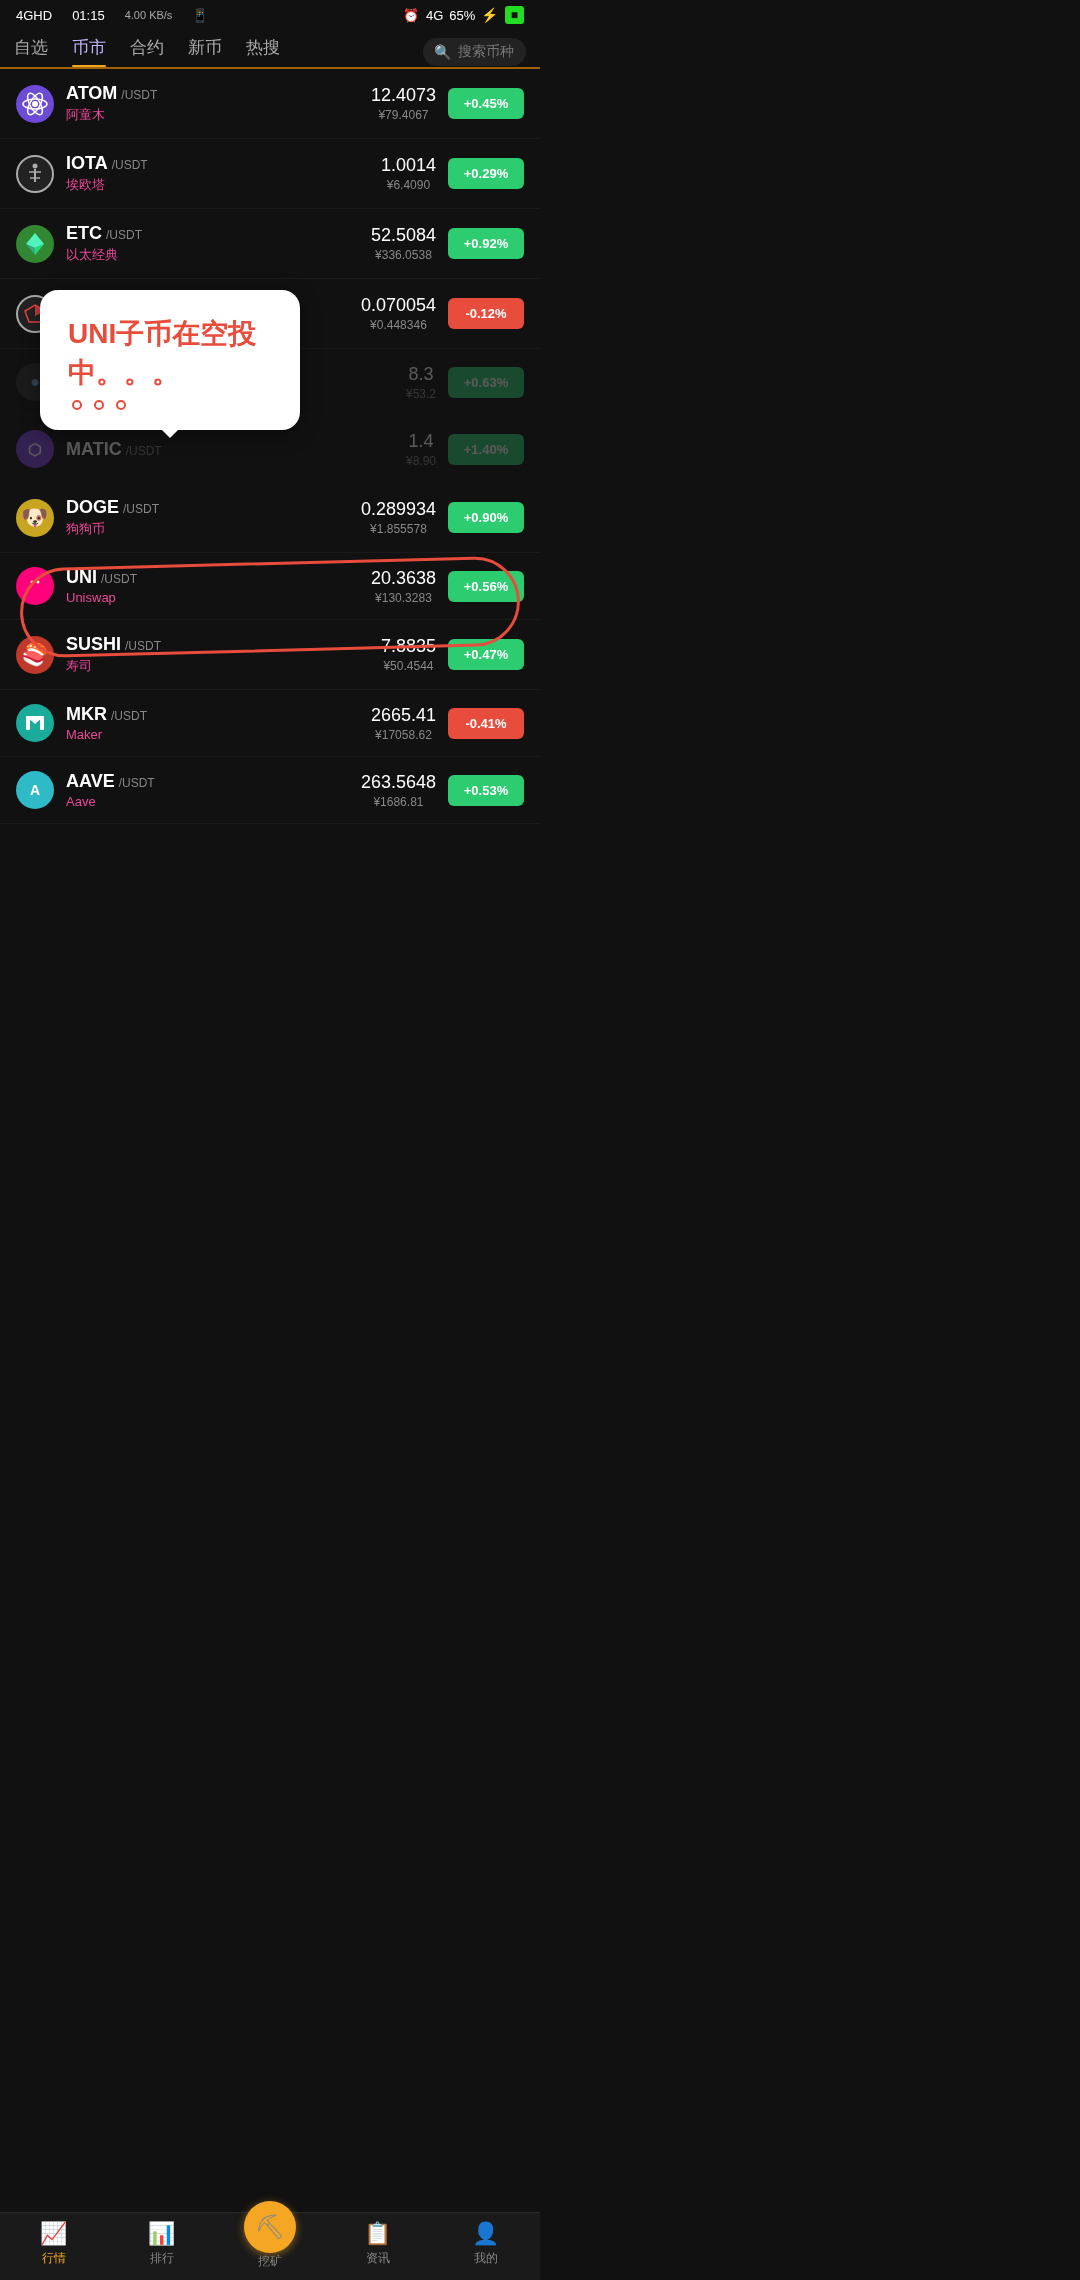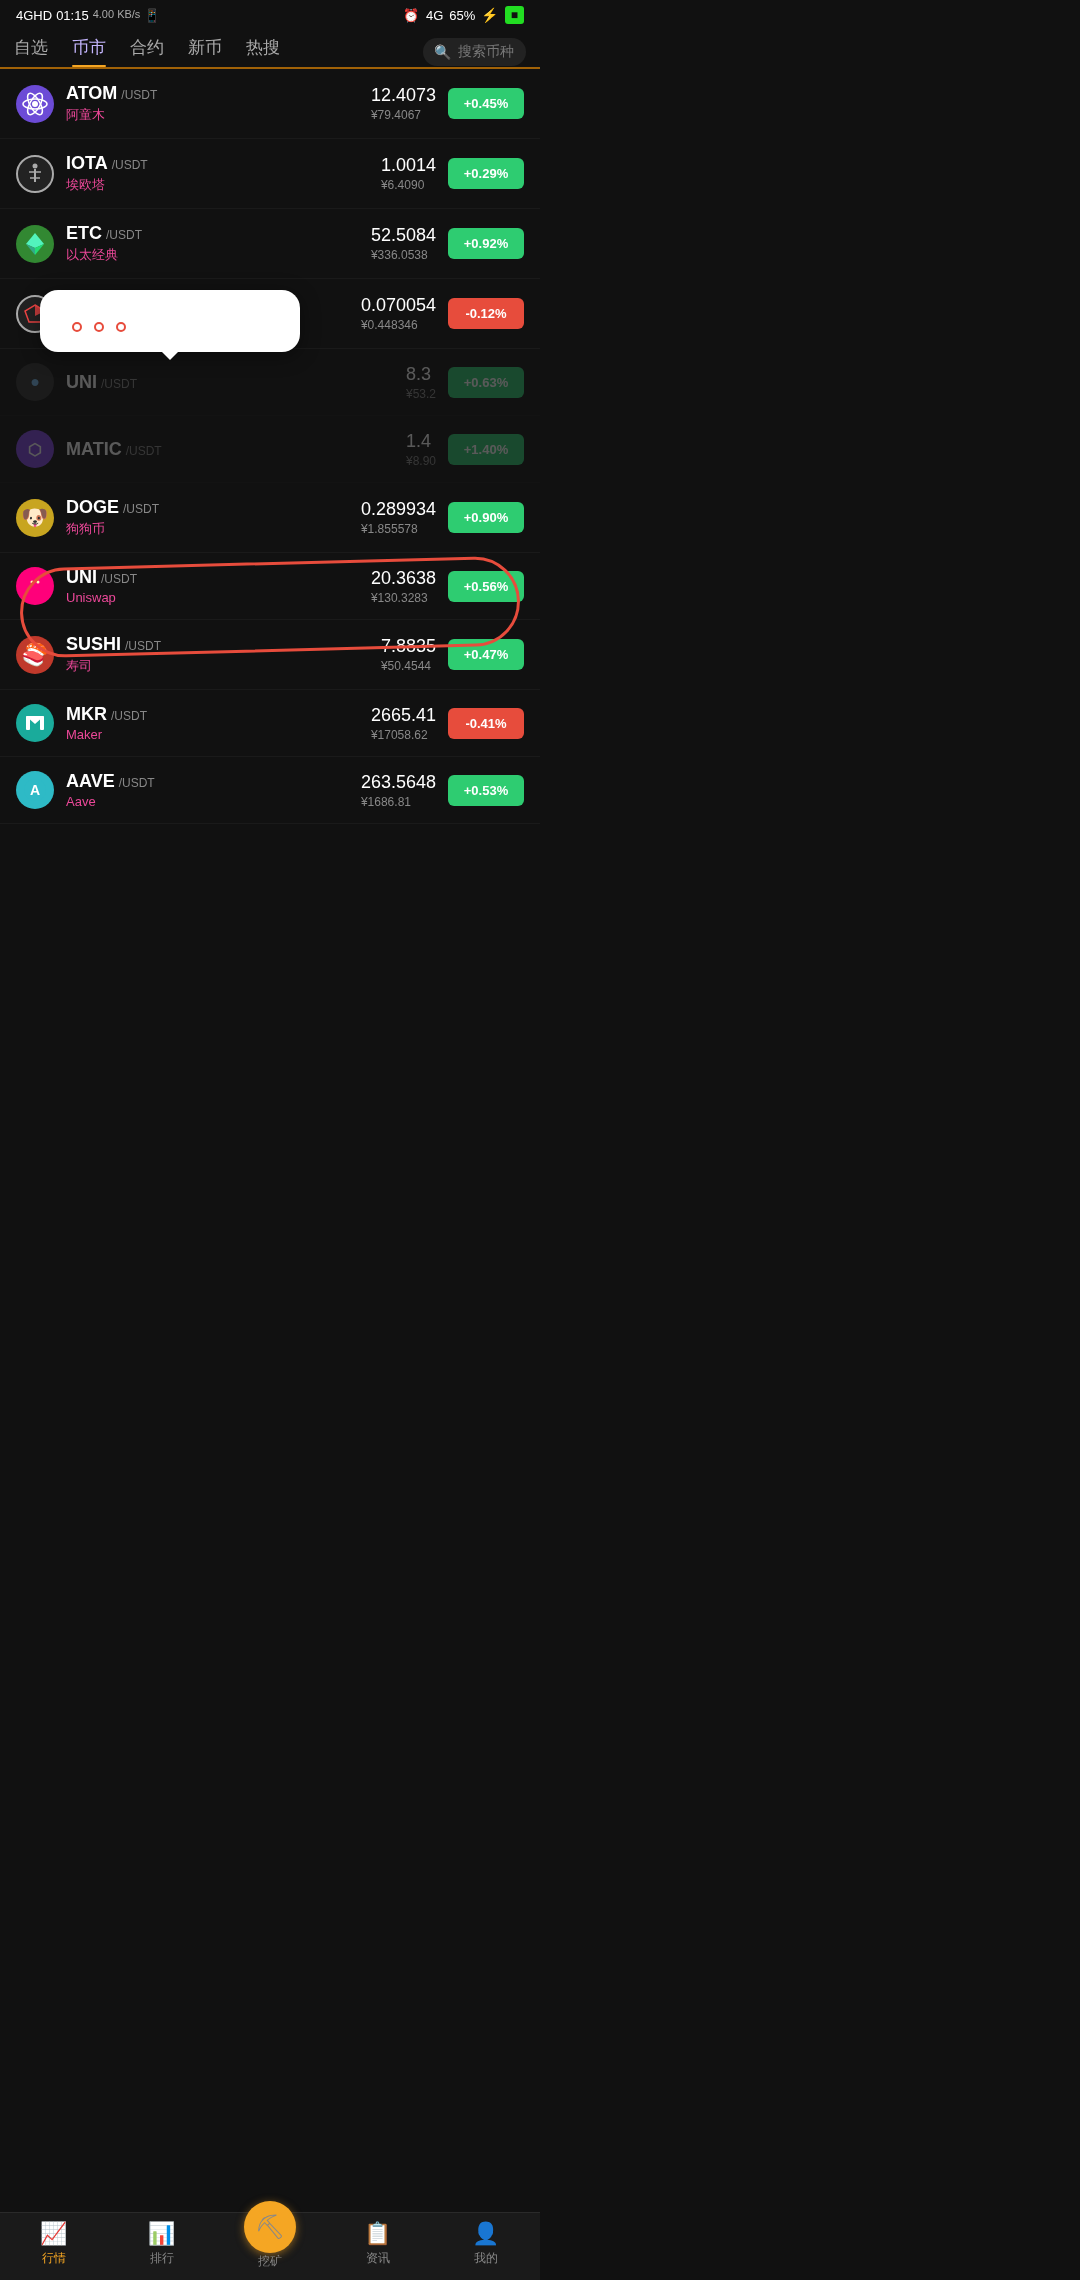--- a/index.html
+++ b/index.html
@@ -16,21 +16,21 @@
 
     
     .status-bar {
       display: flex;
       justify-content: space-between;
       align-items: center;
       padding: 6px 16px 4px;
       font-size: 13px;
       color: #fff;
     }
-    .status-left { display: flex; gap: 4px; }
+    .status-left { display: flex; align-items: center; gap: 20px; }
     .status-right { display: flex; align-items: center; gap: 6px; }
     .battery {
       display: inline-flex; align-items: center;
       background: #2d2; border-radius: 3px;
       padding: 2px 6px; font-size: 12px; color: #111; font-weight: bold;
     }
     .bolt { color: #fa0; font-size: 14px; }
 
     
     .nav-tabs {
@@ -88,21 +88,21 @@
       font-weight: bold;
       flex-shrink: 0;
       margin-right: 12px;
       overflow: hidden;
     }
     .coin-info { flex: 1; }
     .coin-name-row { display: flex; align-items: baseline; gap: 4px; }
     .coin-symbol { font-size: 18px; font-weight: bold; color: #fff; }
     .coin-pair { font-size: 12px; color: #888; }
     .coin-cn { font-size: 13px; color: #ec4899; margin-top: 2px; }
-    .coin-price { text-align: left; margin-right: 12px; }
+    .coin-price { text-align: center; margin-right: 12px; }
     .price-usd { font-size: 18px; color: #fff; font-weight: 500; }
     .price-cny { font-size: 12px; color: #888; margin-top: 2px; }
     .change-badge {
       min-width: 76px;
       padding: 8px 6px;
       border-radius: 6px;
       text-align: center;
       font-size: 13px;
       font-weight: bold;
       color: #fff;
@@ -463,20 +463,21 @@
     <div class="coin-price">
       <div class="price-usd">263.5648</div>
       <div class="price-cny">¥1686.81</div>
     </div>
     <div class="change-badge green">+0.53%</div>
   </div>
 
 </div>
 
 <div class="speech-bubble" style="top:290px;">
+  <div class="bubble-text">UNI子币在空投中。。。</div>
   <div class="bubble-dots">
     <span class="dot"></span>
     <span class="dot"></span>
     <span class="dot"></span>
   </div>
 </div>
 
 <div class="highlight-circle" style="top:562px; height:90px; border-radius:48px; transform:rotate(-1.5deg);"></div>
 
 <div class="bottom-nav">

